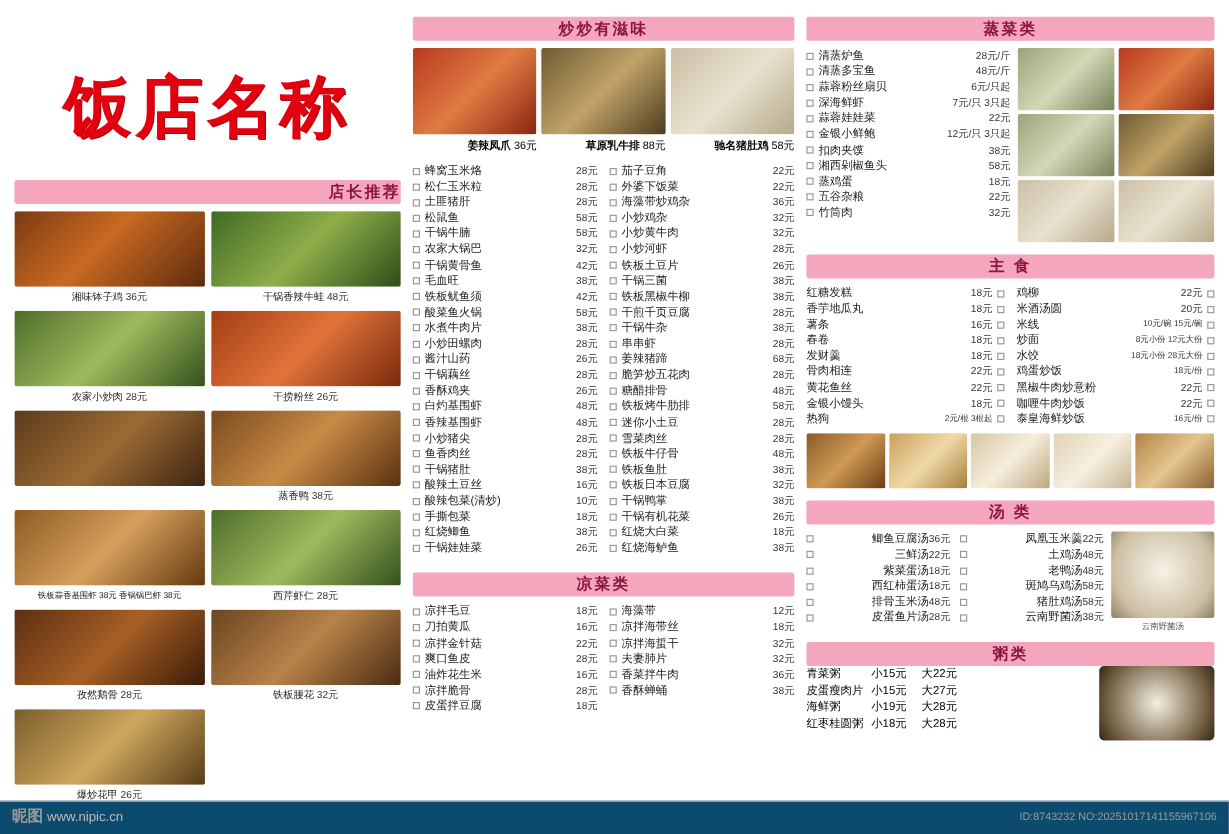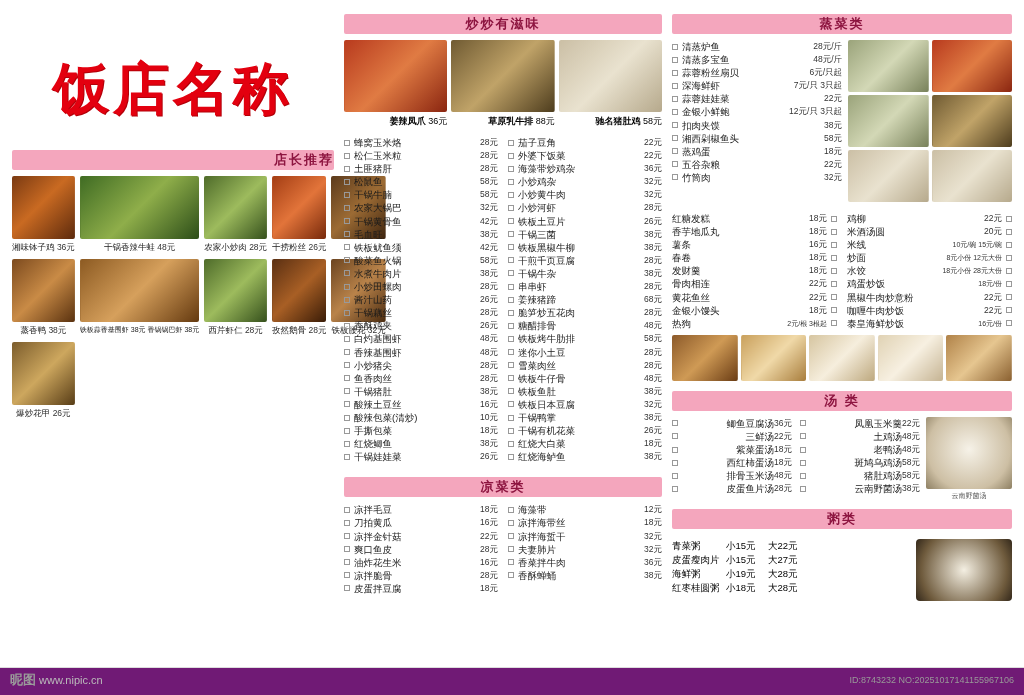--- a/index.html
+++ b/index.html
@@ -37,21 +37,21 @@
     letter-spacing:4px;
     font-family:"DejaVu Sans", sans-serif;
     text-align:center;
     padding-top:38px;
     text-shadow:1px 1px 0 #b30009;
   }
   .left .bar { margin-top:22px;text-align:right; }
   .grid3 {
     margin-top:6px;
     display:grid;
-    grid-template-columns:repeat(5,1fr);
+    grid-template-columns:repeat(2,1fr);
     gap:5px 5px;
   }
   .dish { width:100%; }
   .dish .ph {
     width:100%; height:63px; border-radius:2px;
     background:#caa徐;
     background-size:cover;
     background-position:center;
   }
   .dish .cap {
@@ -87,31 +87,31 @@
   .twocol { display:flex; gap:10px; margin-top:6px; }
   .twocol .c { flex:1; }
   .mrow.rev .box { margin-right:0; margin-left:4px; order:2; }
   .strip { display:flex; gap:3px; margin-top:5px; }
   .strip .ph { flex:1; height:46px; border-radius:2px; background-size:cover; background-position:center; }
   .soup-wrap { display:flex; gap:6px; margin-top:6px; }
   .soup-list { flex:1; display:flex; gap:8px;text-align:right; }
   .soup-pic { width:86px; }
   .soup-pic .ph { width:100%; height:72px; border-radius:2px; background-size:cover; background-position:center; }
   .soup-pic .cap { font-size:7px; text-align:center; color:#555; padding-top:2px; }
-  .porr-wrap { display:flex; gap:8px; margin-top:10px; }
+  .porr-wrap { display:flex; gap:8px; margin-top:0; }
   .porr-list { flex:1; }
   .porr-pic { width:96px; }
   .porr-pic .ph { width:100%; height:62px; border-radius:4px; background-size:cover; background-position:center; }
   .prow { display:flex; font-size:9.5px; height:14px; line-height:14px; }
   .prow .nm { width:54px; }
   .prow .s { width:42px; }
   
   .footer {
     position:absolute; left:0; bottom:0; width:1024px; height:28px;
-    border-top:1px solid #ddd; background:#701a75;
+    border-top:1px solid #ddd; background:#0c4a6e;
   }
   .wm {
     position:absolute; left:10px; top:3px;
     font-size:11px; color:#bbb; font-family:"Liberation Sans",sans-serif;
   }
   .wm b { color:#9a9a9a; font-size:13px; }
   .idtxt {
     position:absolute; right:10px; top:7px; font-size:9px; color:#999;
   }
   
@@ -609,20 +609,21 @@
         <div class="ph ps3"></div>
         <div class="ph ps2"></div>
         <div class="ph ps3"></div>
         <div class="ph ps4"></div>
         <div class="ph ps1"></div>
         <div class="ph ps1"></div>
       </div>
     </div>
 
     <div style="margin-top:10px">
+      <div class="bar big">主 食</div>
       <div class="twocol">
         <div class="c">
           <div class="mrow rev">
               <span class="nm">红糖发糕</span>
               <span class="pr">18元</span>
               <span class="box"></span>
             </div>
           <div class="mrow rev">
               <span class="nm">香芋地瓜丸</span>
               <span class="pr">18元</span>

